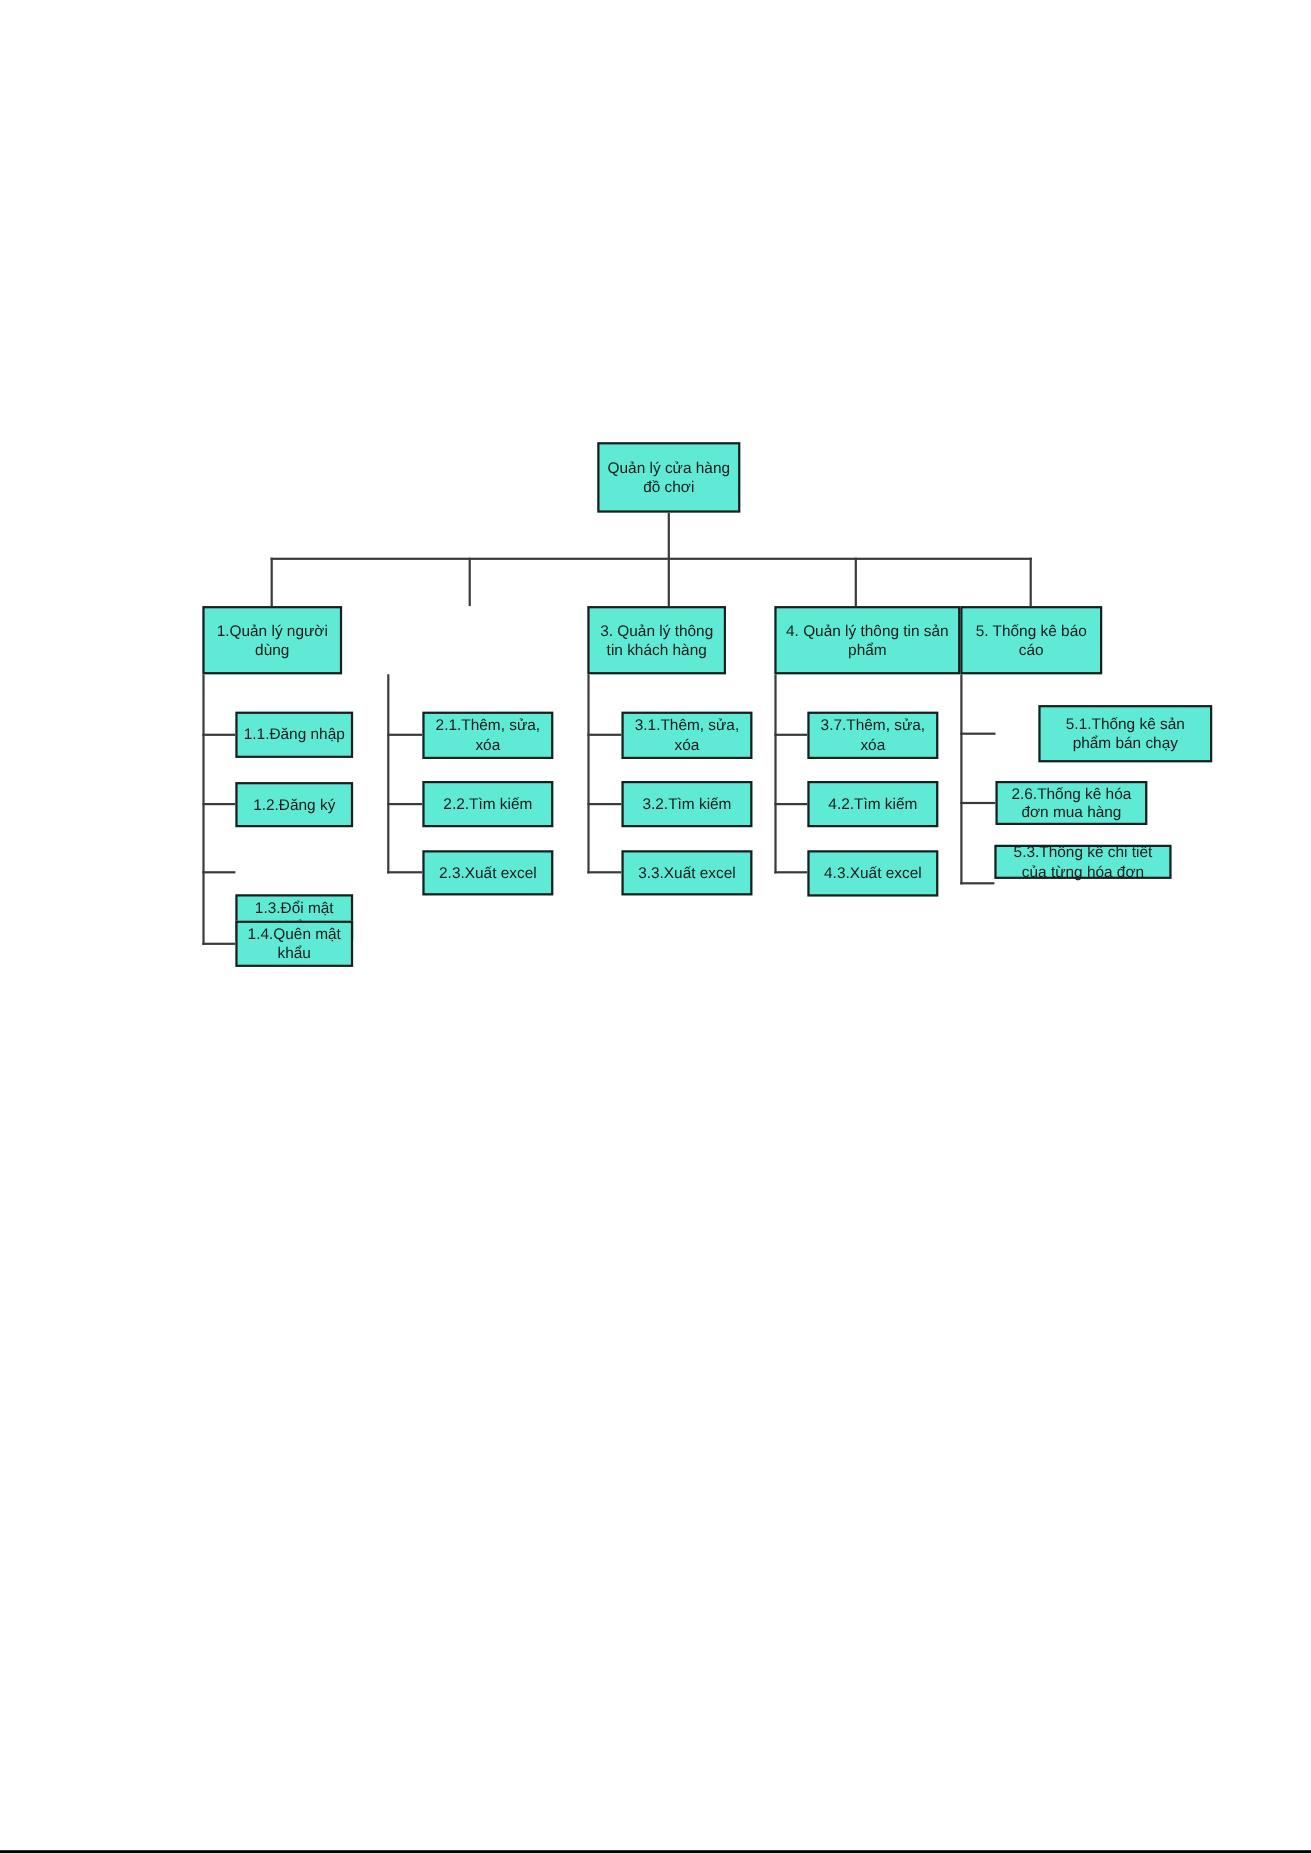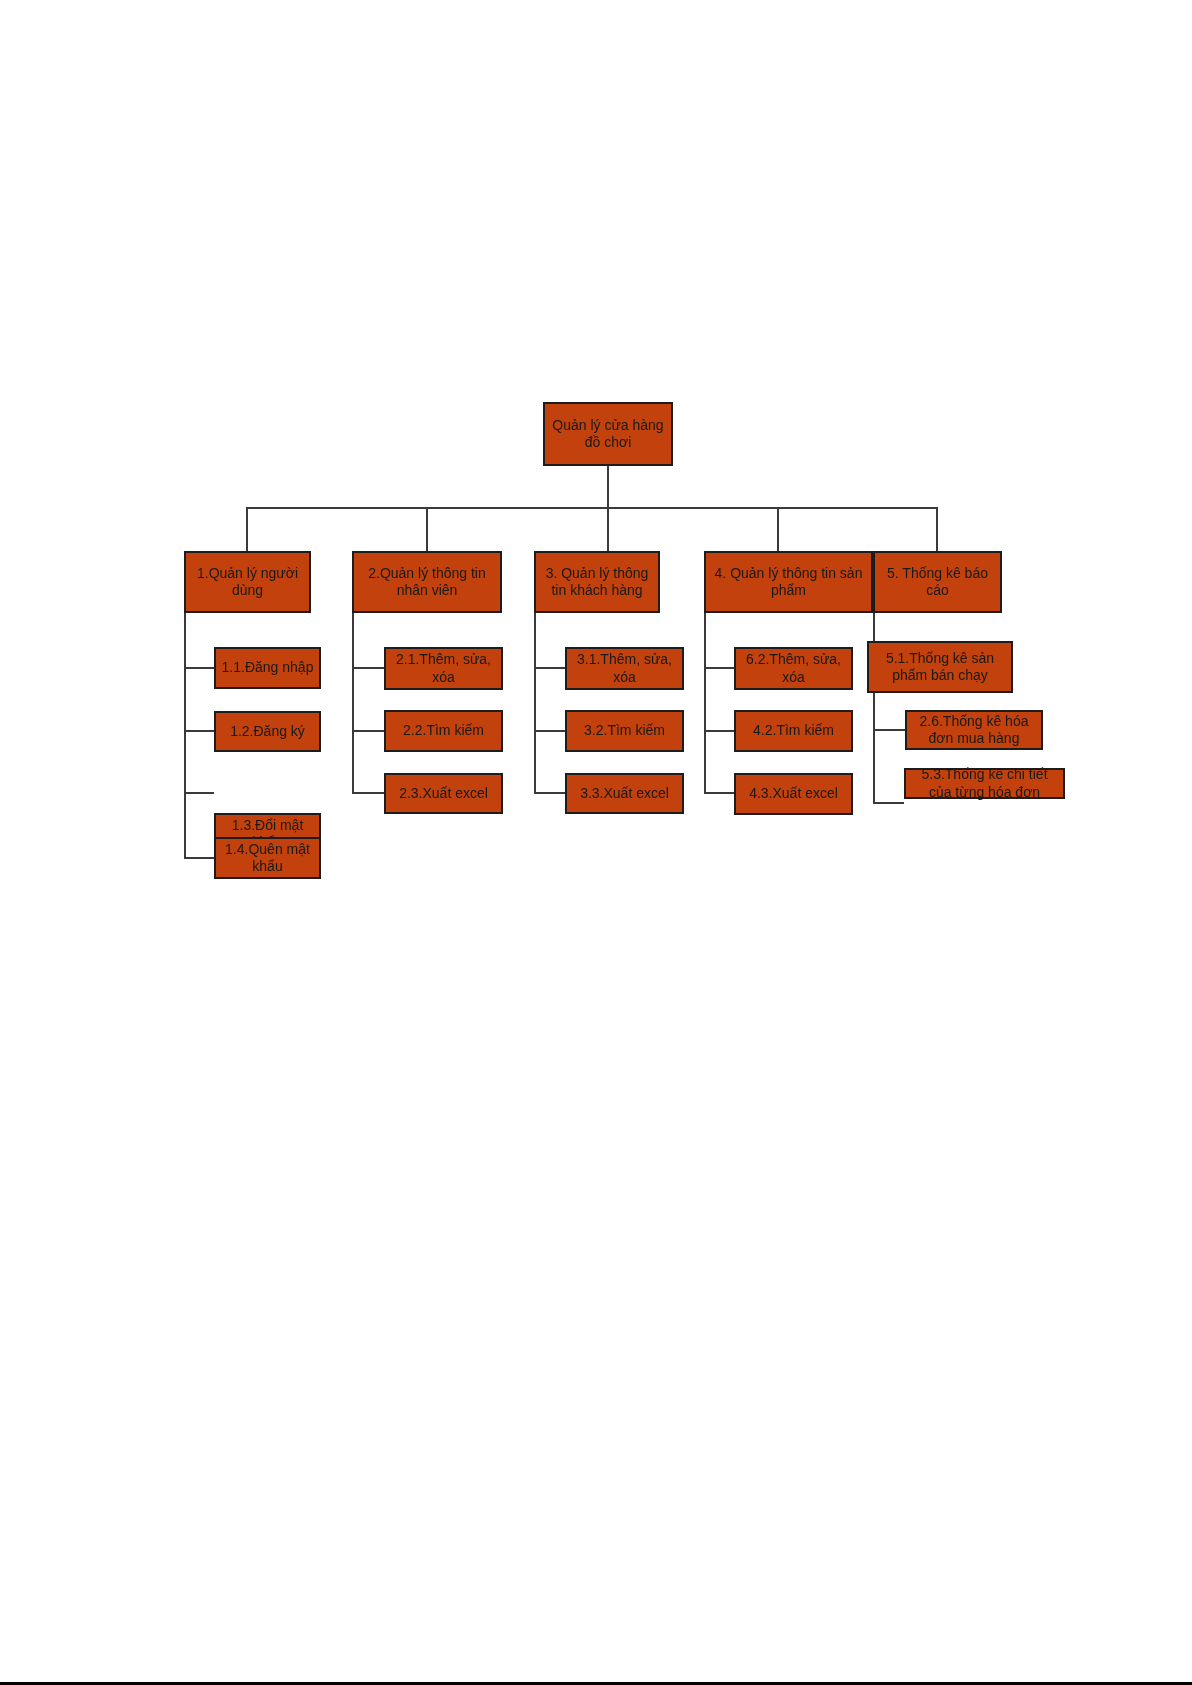--- a/index.html
+++ b/index.html
@@ -8,21 +8,21 @@
     width: 1192px;
     height: 1685px;
     background: #ffffff;
     overflow: hidden;
     font-family: "Liberation Sans", sans-serif;
   }
   .box {
     position: absolute;
     box-sizing: border-box;
     border: 2px solid #1d1d1d;
-    background: #c2410c;
+    background: #5eead4;
     display: flex;
     align-items: center;
     justify-content: center;
     text-align: center;
     color: #1a1a1a;
     font-size: 14px;
     line-height: 1.22;
     padding: 2px 4px;
   }
   .box span { display: block; width: 100%; }
@@ -76,23 +76,20 @@
   <div class="line" style="left:873px;top:729px;width:32px;height:2px"></div>
   <div class="line" style="left:873px;top:802px;width:31px;height:2px"></div>
 
   <div class="box" style="left:543px;top:402px;width:130px;height:64px">
     <span>Quản lý cửa hàng đồ chơi</span>
   </div>
 
   <div class="box" style="left:184px;top:551px;width:127px;height:62px">
     <span>1.Quản lý người dùng</span>
   </div>
-  <div class="box" style="left:352px;top:551px;width:150px;height:62px">
-    <span>2.Quản lý thông tin nhân viên</span>
-  </div>
   <div class="box" style="left:534px;top:551px;width:126px;height:62px">
     <span>3. Quản lý thông tin khách hàng</span>
   </div>
   <div class="box" style="left:704px;top:551px;width:169px;height:62px">
     <span>4. Quản lý thông tin sản phẩm</span>
   </div>
   <div class="box" style="left:873px;top:551px;width:129px;height:62px">
     <span>5. Thống kê báo cáo</span>
   </div>
 
@@ -123,30 +120,30 @@
     <span>3.1.Thêm, sửa, xóa</span>
   </div>
   <div class="box" style="left:565px;top:710px;width:119px;height:42px">
     <span>3.2.Tìm kiếm</span>
   </div>
   <div class="box" style="left:565px;top:773px;width:119px;height:41px">
     <span>3.3.Xuất excel</span>
   </div>
 
   <div class="box" style="left:734px;top:647px;width:119px;height:43px">
-    <span>6.2.Thêm, sửa, xóa</span>
+    <span>3.7.Thêm, sửa, xóa</span>
   </div>
   <div class="box" style="left:734px;top:710px;width:119px;height:42px">
     <span>4.2.Tìm kiếm</span>
   </div>
   <div class="box" style="left:734px;top:773px;width:119px;height:42px">
     <span>4.3.Xuất excel</span>
   </div>
 
-  <div class="box" style="left:867px;top:641px;width:146px;height:52px">
+  <div class="box" style="left:944px;top:641px;width:158px;height:52px">
     <span>5.1.Thống kê sản phẩm bán chạy</span>
   </div>
   <div class="box" style="left:905px;top:710px;width:138px;height:40px">
     <span>2.6.Thống kê hóa đơn mua hàng</span>
   </div>
   <div class="box" style="left:904px;top:768px;width:161px;height:31px">
     <span>5.3.Thống kê chi tiết của từng hóa đơn</span>
   </div>
 
   <div class="footer-line" style="left:0;top:1682px;width:1192px;height:3px"></div>

